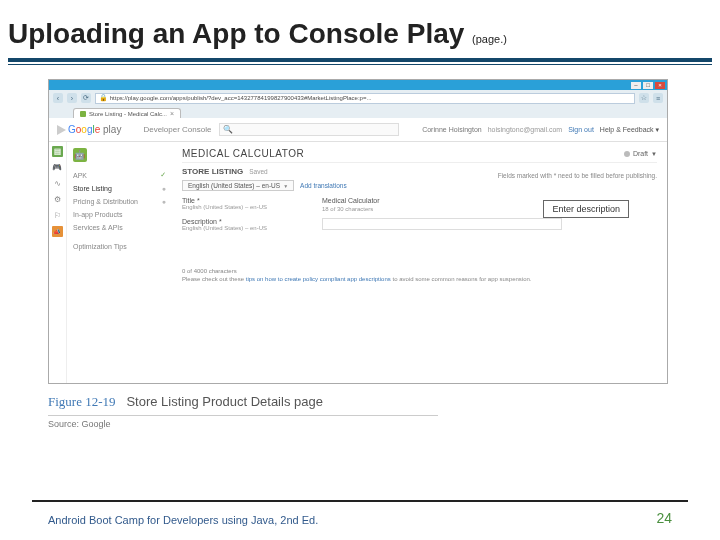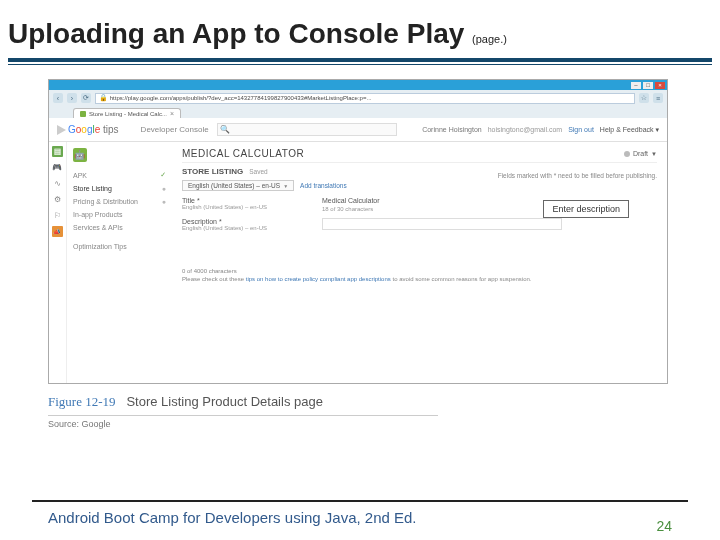--- a/index.html
+++ b/index.html
@@ -243,26 +243,26 @@
   
   .slide-footer-line {
     position: absolute;
     left: 32px; right: 32px;
     bottom: 38px;
     border-top: 2px solid #222;
   }
   .slide-footer {
     position: absolute;
     left: 48px; bottom: 14px;
-    font-size: 15px;
+    font-size: 11px;
     color: #325a8c;
   }
   .slide-num {
     position: absolute;
-    right: 48px; bottom: 6px;
+    right: 48px; bottom: 14px;
     font-size: 14px;
     color: #4a8f3f;
     text-align: center;
   }
 </style>
 </head>
 <body>
 
 <div class="slide-title">
   <span>Uploading an App to Console Play</span>
@@ -296,21 +296,21 @@
       <div class="tab">
         <span style="width:6px;height:6px;background:#7cb342;border-radius:1px;display:inline-block"></span>
         <span>Store Listing - Medical Calc...</span>
         <span class="x">×</span>
       </div>
     </div>
 
     <div class="gp-header">
       <div class="gp-logo">
         <span class="tri"></span>
-        <span class="play-text"><span style="color:#4285f4">G</span><span style="color:#ea4335">o</span><span style="color:#fbbc05">o</span><span style="color:#4285f4">g</span><span style="color:#34a853">l</span><span style="color:#ea4335">e</span> <span>tips</span></span>
+        <span class="play-text"><span style="color:#4285f4">G</span><span style="color:#ea4335">o</span><span style="color:#fbbc05">o</span><span style="color:#4285f4">g</span><span style="color:#34a853">l</span><span style="color:#ea4335">e</span> <span>play</span></span>
         <span class="dev-console">Developer Console</span>
       </div>
       <div class="gp-search">
         <span class="mag">🔍</span>
       </div>
       <div class="gp-spacer"></div>
       <div class="gp-user">
         <span>Corinne Hoisington</span>
         <span style="color:#999">hoisingtonc@gmail.com</span>
         <span class="link">Sign out</span>

